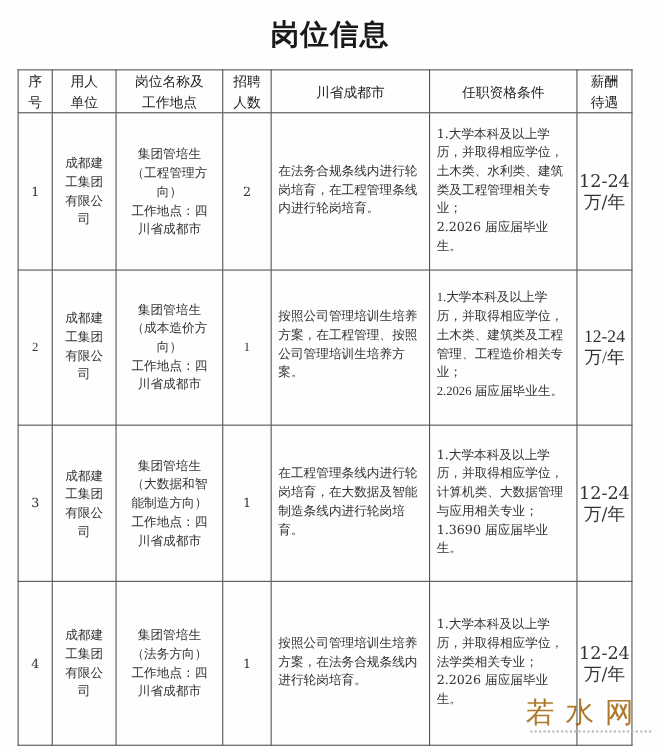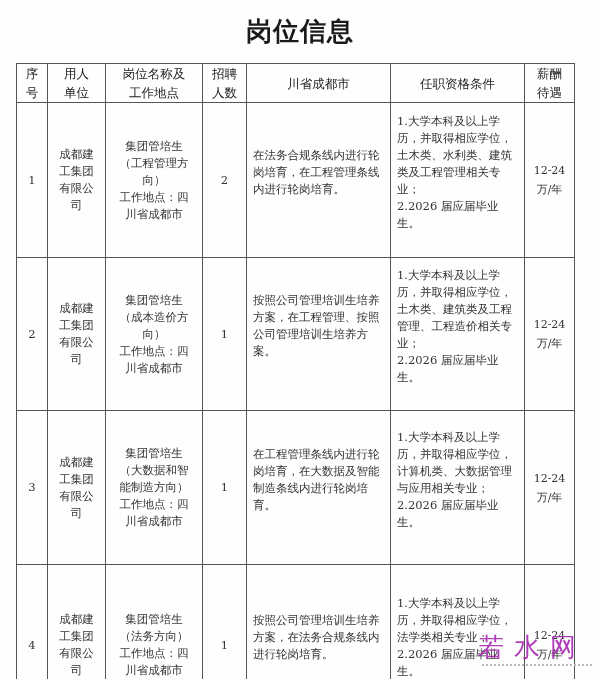--- a/index.html
+++ b/index.html
@@ -6,30 +6,30 @@
   body { width:600px; height:679px; position:relative; overflow:hidden;
          font-family:"DejaVu Serif","Liberation Serif",serif; color:#2a2a2a; }
   .title { position:absolute; top:14px; left:0; width:600px; text-align:center;
            font-size:26px; font-weight:bold; letter-spacing:1px; color:#1a1a1a; }
   table { position:absolute; top:63px; left:16px; border-collapse:collapse;
           table-layout:fixed; width:558px; }
   td, th { border:1px solid #555; text-align:center; vertical-align:middle; padding:0; }
   th { font-family:"DejaVu Sans","Liberation Sans",sans-serif; font-weight:normal;
        font-size:12.5px; line-height:19px; height:37px; color:#222; }
   td { font-size:11.5px; line-height:17px; color:#333; }
-  td.txt { text-align:left; padding:0 4px 16px 6px; }
+  td.txt { text-align:left; padding:0 4px 4px 6px; }
   td.cen { padding:0 3px; }
   .r1 td { height:138px; }
-  .r2 td { height:136px; }
+  .r2 td { height:136px;font-family:Liberation Serif, serif; }
   .r3 td { height:137px; }
   .r4 td { height:144px; }
-  .sal { font-size:11px; line-height:19px;margin-left:23px; }
+  .sal { font-size:16px; line-height:19px;margin-left:23px; }
   .ml { white-space:pre-line; }
   .wm { position:absolute; left:478px; top:630px; font-family:Liberation Mono, monospace;
-        font-size:26px; color:#a21caf; letter-spacing:10px; opacity:0.85; }
+        font-size:26px; color:#a16207; letter-spacing:10px; opacity:0.85; }
   .wm-sub { position:absolute; left:482px; top:664px; width:110px; height:2px;
             border-top:2px dotted #bbb; }
 </style>
 </head>
 <body>
 
 <div class="title">岗位信息</div>
 
 <table>
   <colgroup>
@@ -101,21 +101,21 @@
 有限公
 司</td>
       <td class="ml cen">集团管培生
 （大数据和智
 能制造方向）
 工作地点：四
 川省成都市</td>
       <td>1</td>
       <td class="txt">在工程管理条线内进行轮岗培育，在大数据及智能制造条线内进行轮岗培育。</td>
       <td class="txt ml">1.大学本科及以上学历，并取得相应学位，计算机类、大数据管理与应用相关专业；
-2.2026 届应届毕业生。</td>
+1.3690 届应届毕业生。</td>
       <td class="ml sal">12-24
 万/年</td>
     </tr>
     <tr class="r4">
       <td>4</td>
       <td class="ml cen">成都建
 工集团
 有限公
 司</td>
       <td class="ml cen">集团管培生

